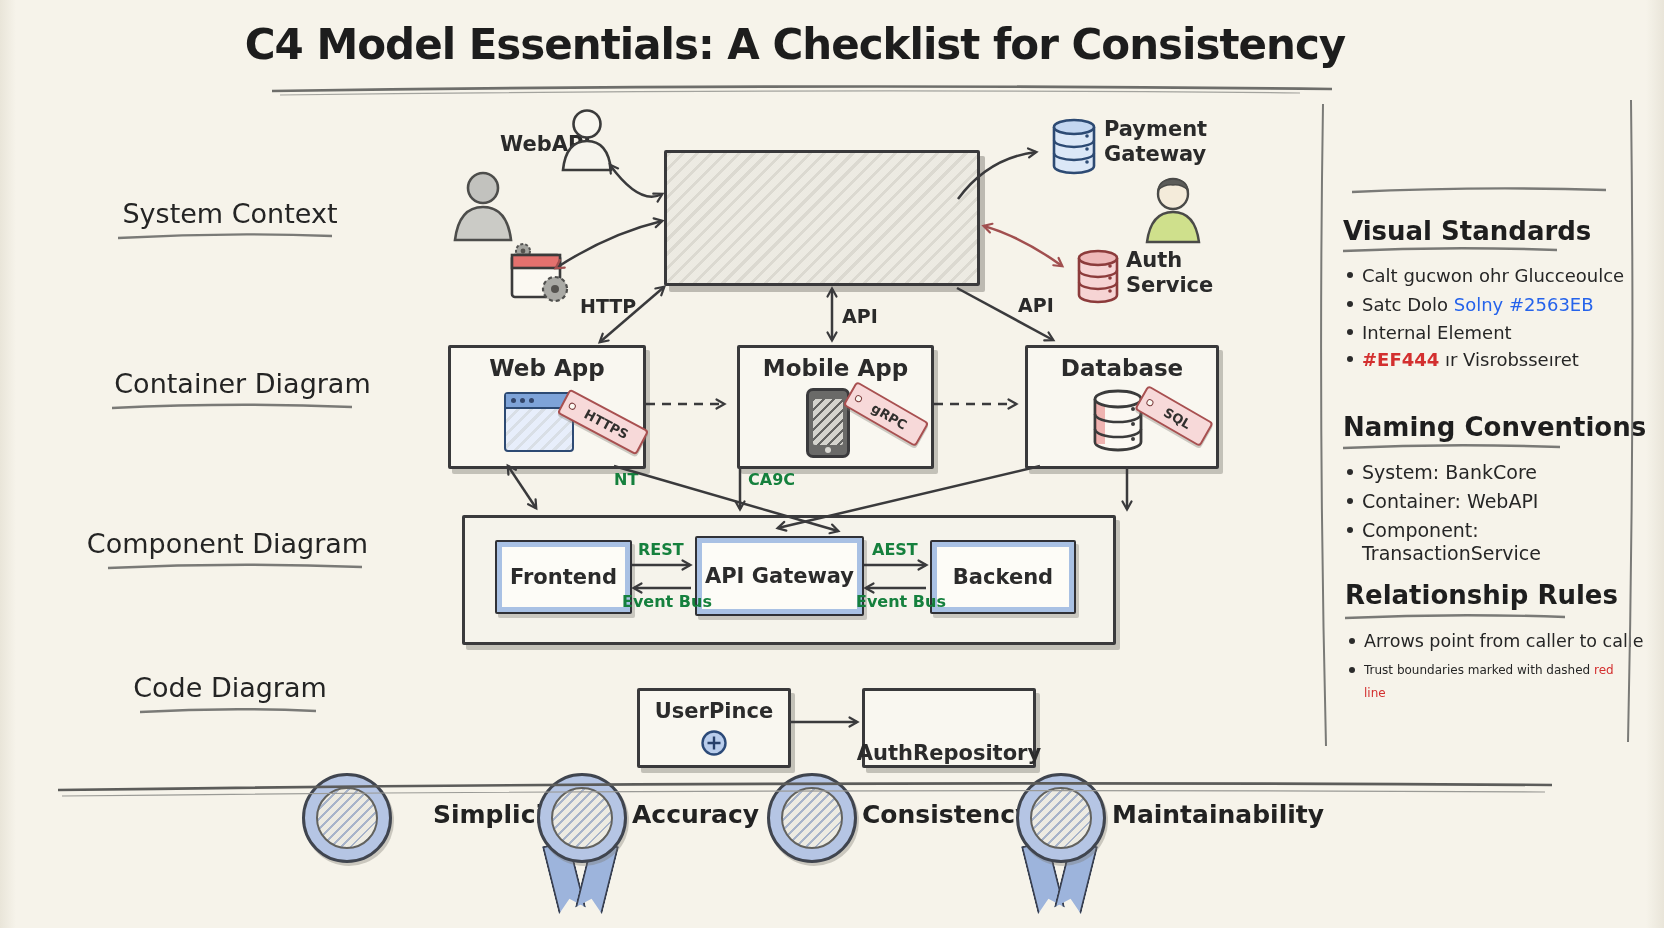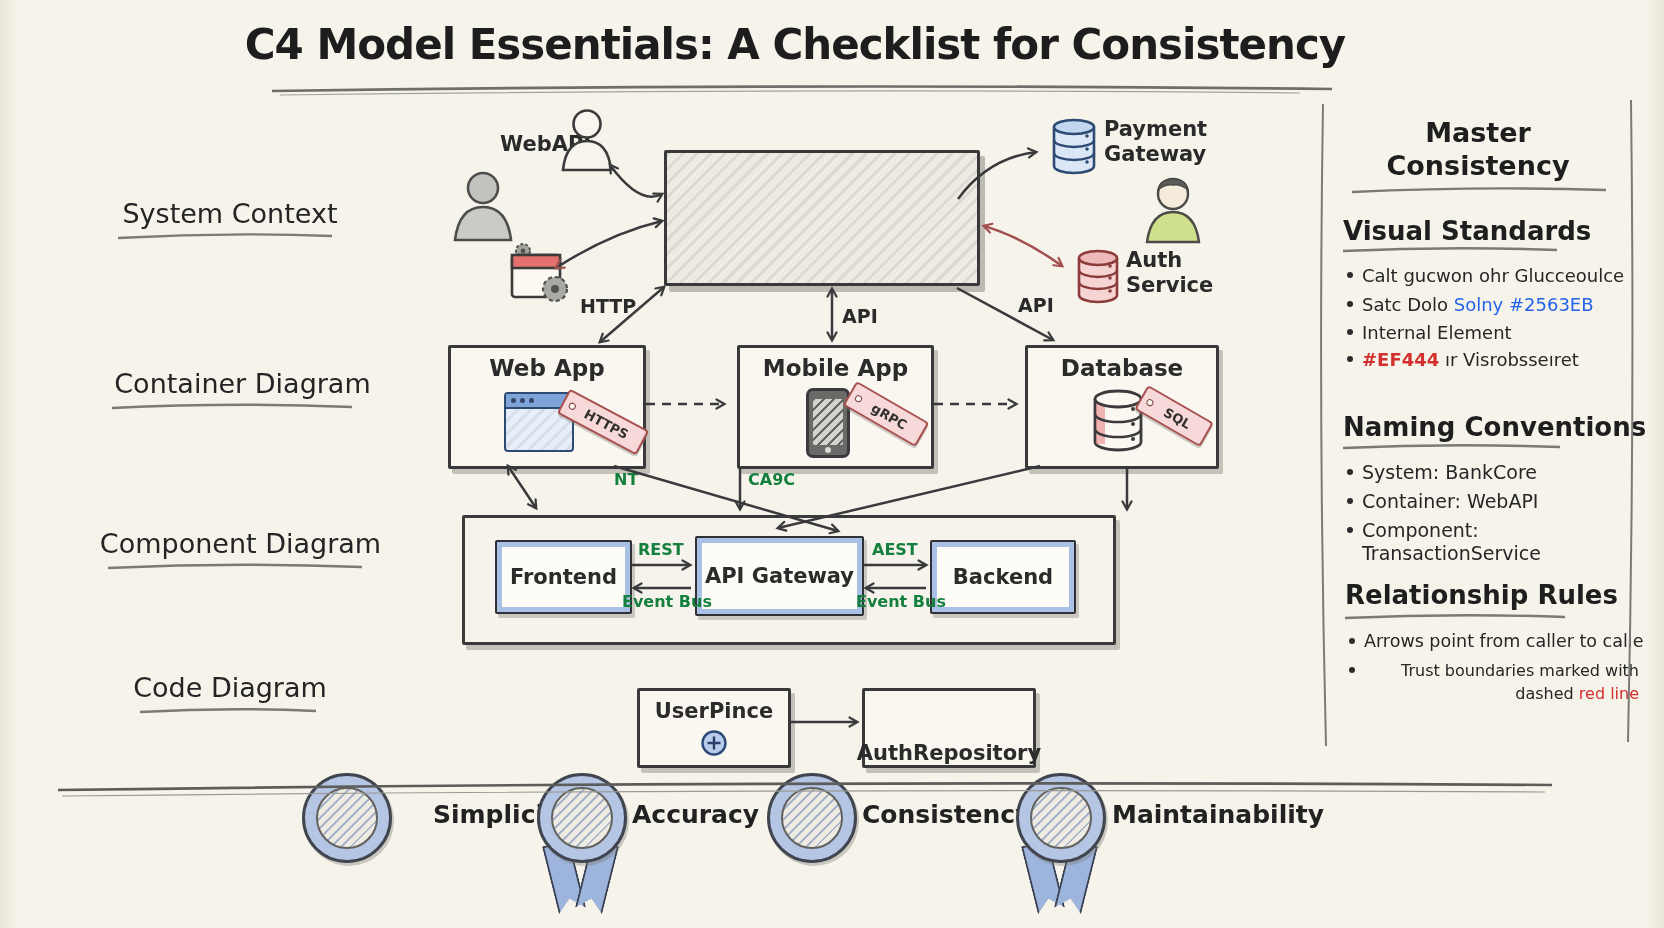--- a/index.html
+++ b/index.html
@@ -72,21 +72,21 @@
   .red{color:#D32F2F;}
   svg.overlay{position:absolute;left:0;top:0;pointer-events:none;}
 </style>
 </head>
 <body>
 
 <div class="abs title">C4 Model Essentials: A Checklist for Consistency</div>
 
 <div class="abs level-label" style="left:90px;top:198px;width:280px;">System Context</div>
 <div class="abs level-label" style="left:100px;top:368px;width:285px;">Container Diagram</div>
-<div class="abs level-label" style="left:93px;top:528px;width:295px;">Component Diagram</div>
+<div class="abs level-label" style="left:80px;top:528px;width:295px;">Component Diagram</div>
 <div class="abs level-label" style="left:95px;top:672px;width:270px;">Code Diagram</div>
 
 <div class="abs edge-label" style="left:500px;top:132px;width:64px;font-size:21px;">WebAPI</div>
 
 <div class="abs" style="left:558px;top:108px;">
   <svg width="58" height="64" viewBox="0 0 58 64">
     <circle cx="29" cy="16" r="13.5" fill="#f8f6ef" stroke="#3b3b3b" stroke-width="2.6"></circle>
     <path d="M5,62 Q8,33 29,33 Q50,33 53,62 Z" fill="#f6f4ed" stroke="#3b3b3b" stroke-width="2.6"></path>
   </svg>
 </div>
@@ -221,21 +221,20 @@
       <circle cx="14" cy="14" r="11.5" fill="#b9cdec" stroke="#2c4a78" stroke-width="2.4"></circle>
       <path d="M14,7.5 V20.5 M7.5,14 H20.5" stroke="#27406a" stroke-width="2.4"></path>
     </svg>
   </div>
 </div>
 <div class="abs kbox ctr" style="left:862px;top:688px;width:168px;height:74px;align-items:flex-end;">
     <span>AuthRepository</span>
   </div>
 
 <div class="abs panel-title" style="left:1330px;top:116px;width:296px;">
-  <div>Master Consistency</div>
 </div>
 
 <div class="abs panel-h" style="left:1343px;top:216px;">Visual Standards</div>
 <div class="abs pitem" style="left:1345px;top:264px;width:295px;">
   <span class="dot"></span>
     <span><span>Calt gucwon ohr Glucceoulce</span></span>
 </div>
 <div class="abs pitem" style="left:1345px;top:293px;width:295px;">
   <span class="dot"></span>
     <span><span>Satc Dolo </span><span class="blue">Solny #2563EB</span></span>
@@ -261,21 +260,21 @@
 <div class="abs pitem" style="left:1345px;top:519px;width:300px;font-size:19px;">
   <span class="dot"></span>
     <span>Component: TransactionService</span>
 </div>
 
 <div class="abs panel-h" style="left:1345px;top:580px;">Relationship Rules</div>
 <div class="abs pitem" style="left:1347px;top:630px;width:300px;font-size:17.5px;">
   <span class="dot"></span>
     <span>Arrows point from caller to calle</span>
 </div>
-<div class="abs pitem" style="left:1347px;top:659px;width:292px;font-size:16px;text-align:right;">
+<div class="abs pitem" style="left:1347px;top:659px;width:292px;font-size:12px;">
   <span class="dot"></span>
     <span><span>Trust boundaries marked with dashed </span><span class="red">red line</span></span>
 </div>
 
 <div class="abs ribbon" style="left:550px;top:842px;transform:rotate(-14deg);"></div>
 <div class="abs ribbon" style="left:583px;top:842px;transform:rotate(14deg);"></div>
 <div class="abs ribbon" style="left:1029px;top:842px;transform:rotate(-14deg);"></div>
 <div class="abs ribbon" style="left:1062px;top:842px;transform:rotate(14deg);"></div>
 
 <div class="abs badge-ring" style="left:302px;top:773px;">

